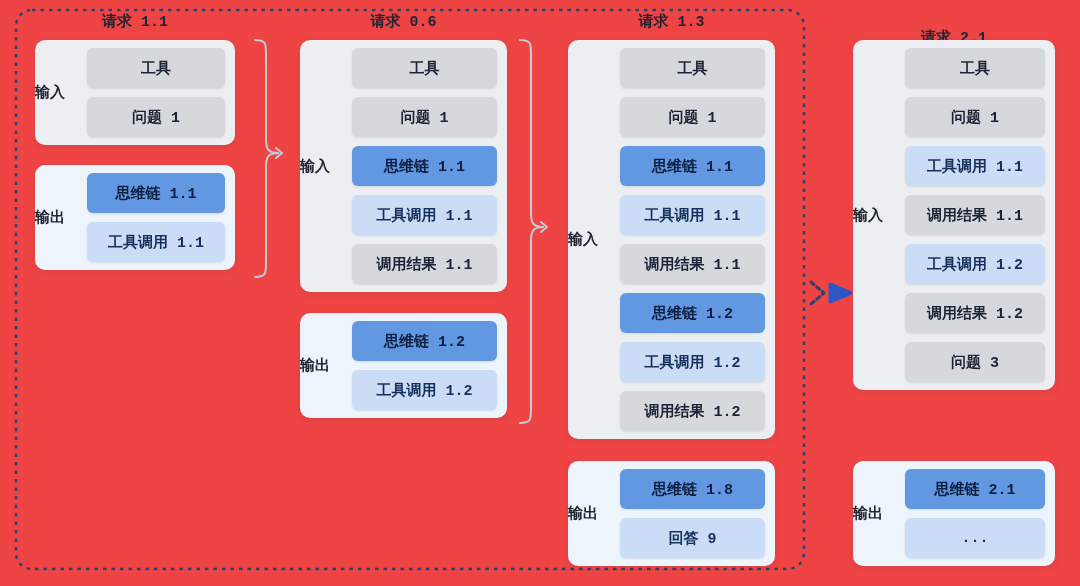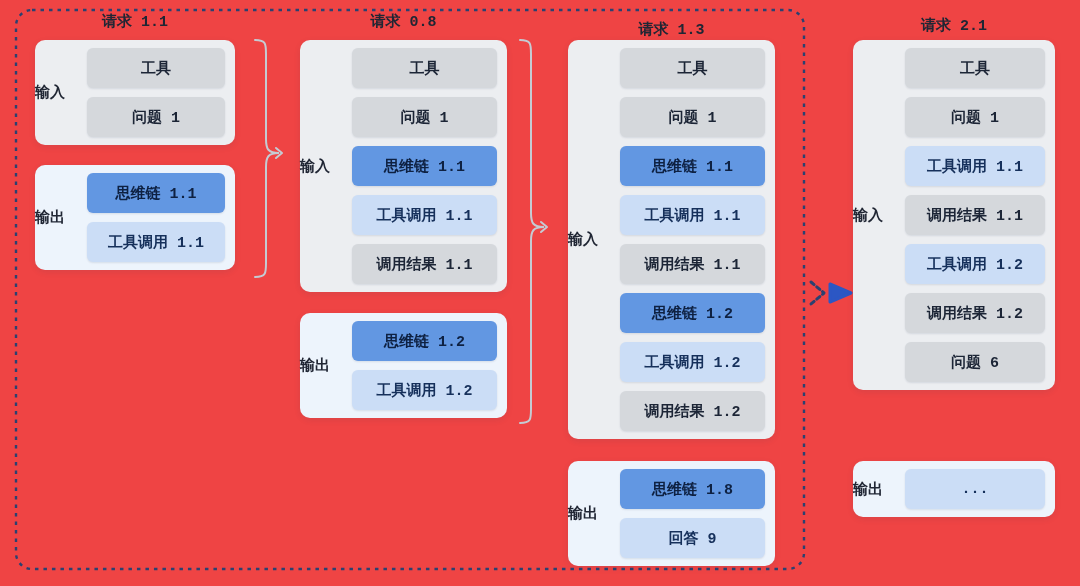--- a/index.html
+++ b/index.html
@@ -68,71 +68,72 @@
         <div class="box gray">问题 1</div>
       </div>
     </div>
     <div class="group output" style="left: 35px; top: 165px; width: 200px;">
       <div class="group-label">输出</div>
       <div class="boxes">
         <div class="box blue">思维链 1.1</div>
         <div class="box lightblue">工具调用 1.1</div>
       </div>
     </div>
-    <div class="column-title" style="left: 300px; top: 12px; width: 207px;">请求 0.8</div>
+    <div class="column-title" style="left: 300px; top: 12px; width: 207px;">请求 0.6</div>
     <div class="group input" style="left: 300px; top: 40px; width: 207px;">
       <div class="group-label">输入</div>
       <div class="boxes">
         <div class="box gray">工具</div>
         <div class="box gray">问题 1</div>
         <div class="box blue">思维链 1.1</div>
         <div class="box lightblue">工具调用 1.1</div>
         <div class="box gray">调用结果 1.1</div>
       </div>
     </div>
     <div class="group output" style="left: 300px; top: 313px; width: 207px;">
       <div class="group-label">输出</div>
       <div class="boxes">
         <div class="box blue">思维链 1.2</div>
         <div class="box lightblue">工具调用 1.2</div>
       </div>
     </div>
-    <div class="column-title" style="left: 568px; top: 20px; width: 207px;">请求 1.3</div>
+    <div class="column-title" style="left: 568px; top: 12px; width: 207px;">请求 1.3</div>
     <div class="group input" style="left: 568px; top: 40px; width: 207px;">
       <div class="group-label">输入</div>
       <div class="boxes">
         <div class="box gray">工具</div>
         <div class="box gray">问题 1</div>
         <div class="box blue">思维链 1.1</div>
         <div class="box lightblue">工具调用 1.1</div>
         <div class="box gray">调用结果 1.1</div>
         <div class="box blue">思维链 1.2</div>
         <div class="box lightblue">工具调用 1.2</div>
         <div class="box gray">调用结果 1.2</div>
       </div>
     </div>
     <div class="group output" style="left: 568px; top: 461px; width: 207px;">
       <div class="group-label">输出</div>
       <div class="boxes">
         <div class="box blue">思维链 1.8</div>
         <div class="box lightblue">回答 9</div>
       </div>
     </div>
-    <div class="column-title" style="left: 853px; top: 16px; width: 202px;">请求 2.1</div>
+    <div class="column-title" style="left: 853px; top: 28px; width: 202px;">请求 2.1</div>
     <div class="group input" style="left: 853px; top: 40px; width: 202px;">
       <div class="group-label">输入</div>
       <div class="boxes">
         <div class="box gray">工具</div>
         <div class="box gray">问题 1</div>
         <div class="box lightblue">工具调用 1.1</div>
         <div class="box gray">调用结果 1.1</div>
         <div class="box lightblue">工具调用 1.2</div>
         <div class="box gray">调用结果 1.2</div>
-        <div class="box gray">问题 6</div>
+        <div class="box gray">问题 3</div>
       </div>
     </div>
     <div class="group output" style="left: 853px; top: 461px; width: 202px;">
       <div class="group-label">输出</div>
       <div class="boxes">
+        <div class="box blue">思维链 2.1</div>
         <div class="box lightblue">...</div>
       </div>
     </div>
   </div>
 
 </body></html>

